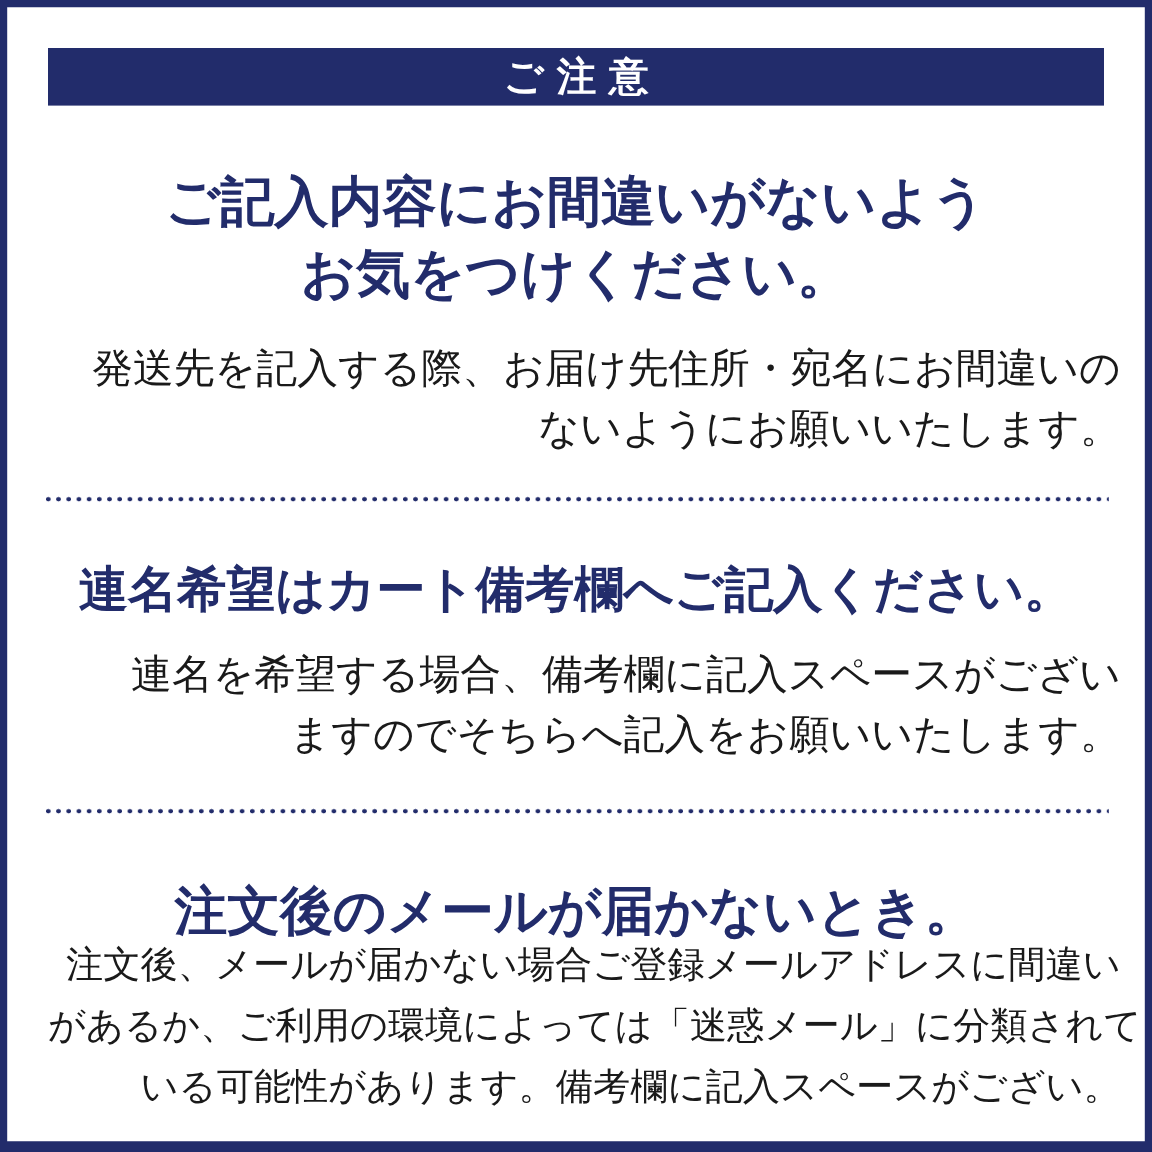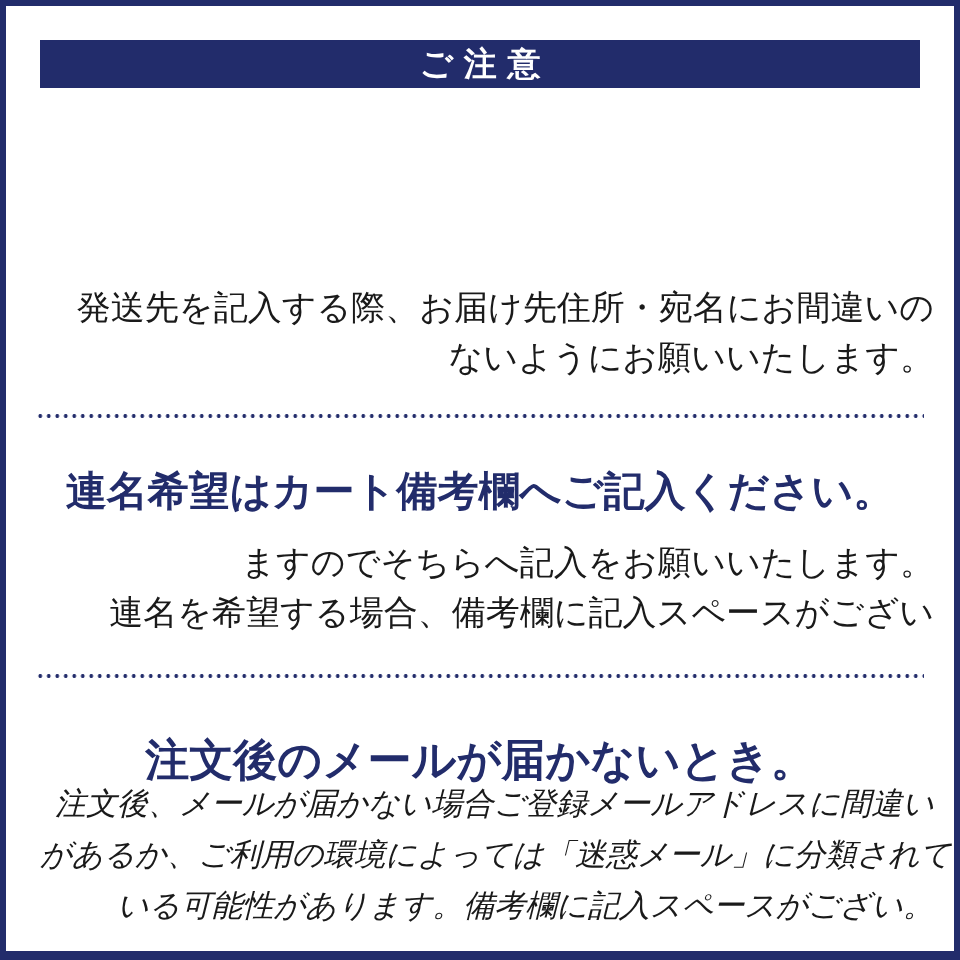--- a/index.html
+++ b/index.html
@@ -89,21 +89,20 @@
   }
   .body-2 {
     top: 531px;
     font-size: 34px;
     line-height: 50px;
   }
   .body-3 {
     top: 772px;
     font-size: 31px;
     line-height: 51px;
-    font-style: italic;
   }
   .dotted-divider {
     position: absolute;
     left: 30px;
     right: 30px;
     height: 8px;
     background-image: radial-gradient(circle, var(--navy) 1.7px, transparent 2.1px);
     background-size: 8.5px 8px;
     background-position: left center;
     background-repeat: repeat-x;
@@ -113,35 +112,39 @@
 </style>
 </head>
 <body>
 
 <div class="frame">
 
   <div class="header-bar">
     <span>ご注意</span>
   </div>
 
+  <h2 class="heading h1">
+    <span class="line">ご記入内容にお間違いがないよう</span>
+    <span class="line">お気をつけください。</span>
+  </h2>
 
   <p class="body body-1">
     <span class="line">発送先を記入する際、お届け先住所・宛名にお間違いの</span>
     <span class="line">ないようにお願いいたします。</span>
   </p>
 
   <div class="dotted-divider divider-1"></div>
 
   <h2 class="heading h2">
     <span class="line">連名希望はカート備考欄へご記入ください。</span>
   </h2>
 
   <p class="body body-2">
+    <span class="line">連名を希望する場合、備考欄に記入スペースがござい</span>
     <span class="line">ますのでそちらへ記入をお願いいたします。</span>
-    <span class="line">連名を希望する場合、備考欄に記入スペースがござい</span>
   </p>
 
   <div class="dotted-divider divider-2"></div>
 
   <h2 class="heading h3">
     <span class="line">注文後のメールが届かないとき。</span>
   </h2>
 
   <p class="body body-3">
     <span class="line">注文後、メールが届かない場合ご登録メールアドレスに間違い</span>

